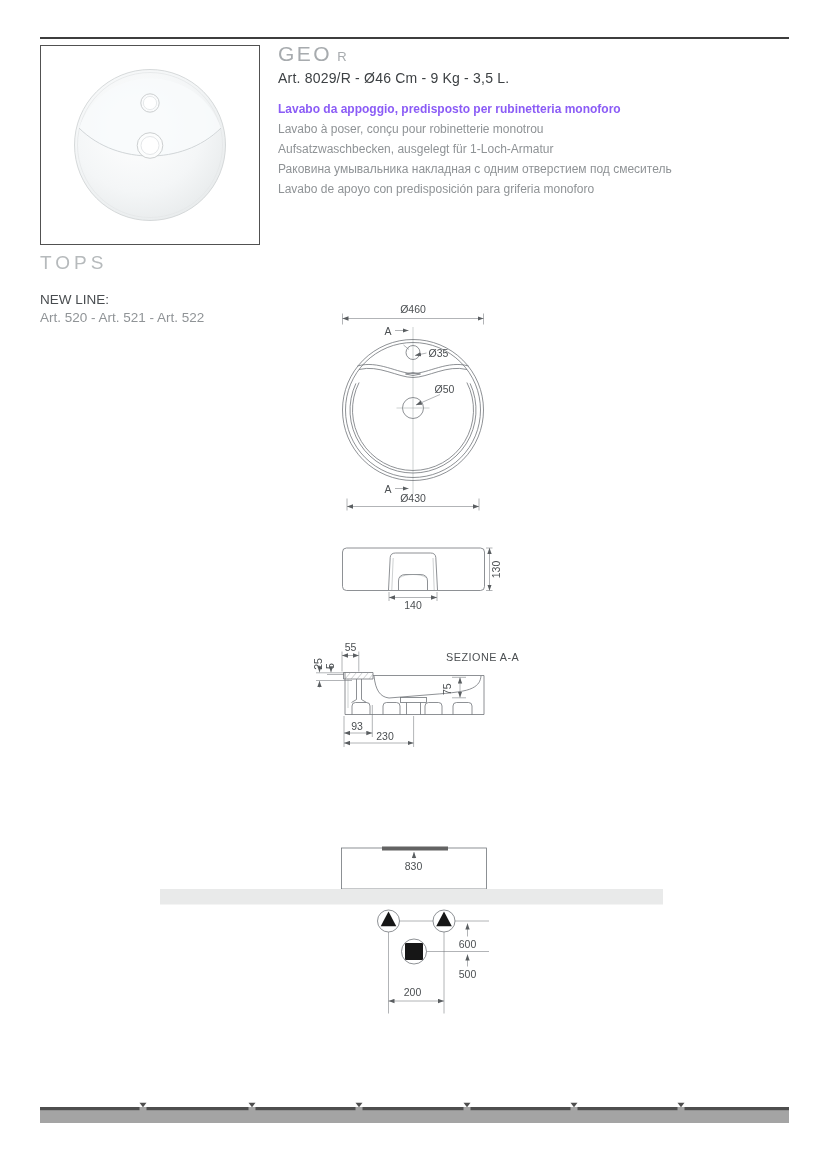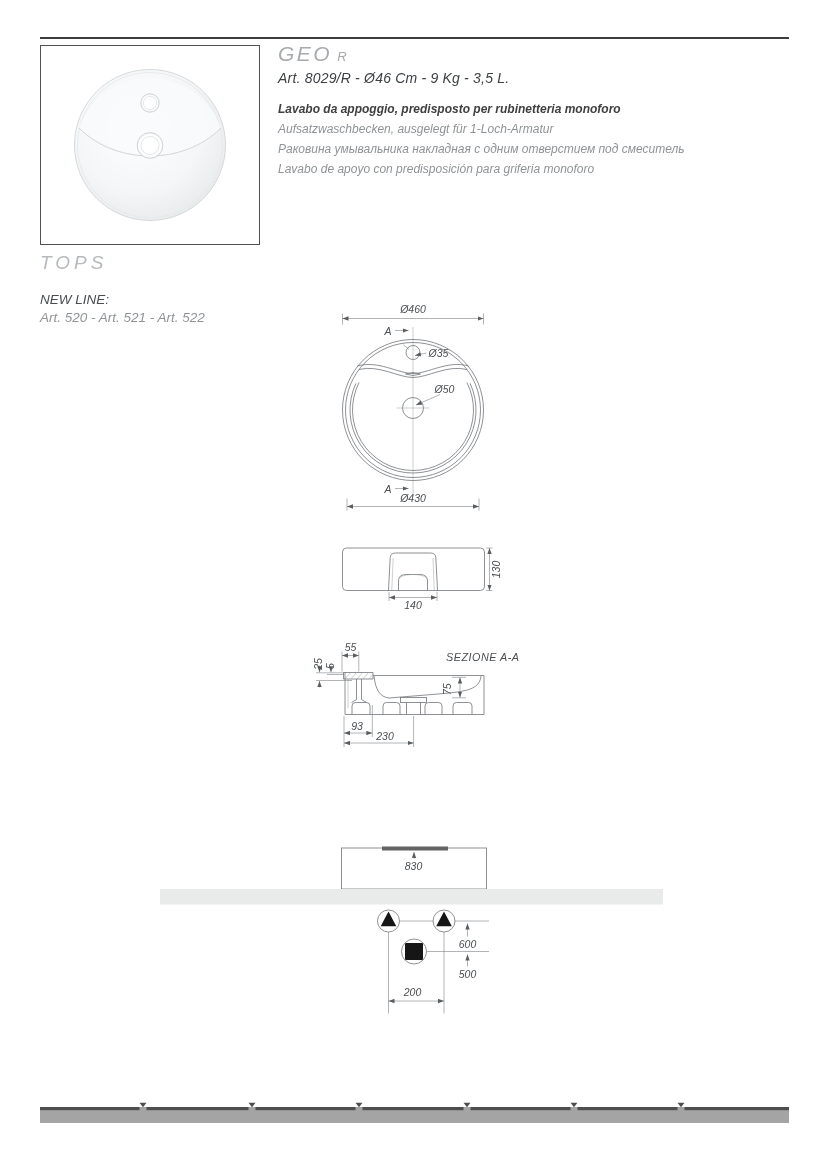--- a/index.html
+++ b/index.html
@@ -1,26 +1,26 @@
 <!DOCTYPE html>
 <html><head>
 <meta charset="utf-8">
 <style>
   html,body{margin:0;padding:0;background:#ffffff;}
   .page{position:relative;width:826px;height:1169px;background:#fff;overflow:hidden;
-        font-family:"Liberation Sans",sans-serif;font-style:italic;}
+        font-family:"Liberation Sans",sans-serif;}
   .top-rule{position:absolute;left:40px;top:37px;width:749px;height:2px;background:#3d3d3d;}
   .photo-box{position:absolute;left:40px;top:45px;width:218px;height:198px;border:1px solid #515151;background:#fff;}
   .head{position:absolute;left:278px;top:42px;width:520px;}
   .t-title{font-size:21px;letter-spacing:2.5px;color:#a7abae;}
   .t-mark{font-size:13px;letter-spacing:1px;color:#a7abae;margin-left:5px;}
   .t-art{font-size:14px;color:#3d4144;letter-spacing:.2px;margin-top:4px;}
   .descs{margin-top:13px;}
   .descs p{margin:0;font-size:12px;line-height:20px;color:#8f9396;}
-  .descs p.primary{color:#404040;font-weight:bold;}
+  .descs p.primary{color:#8b5cf6;font-weight:bold;}
   .tops{position:absolute;left:40px;top:252px;font-size:19px;letter-spacing:4px;color:#b6babc;}
   .nl-head{position:absolute;left:40px;top:292px;font-size:13.5px;color:#494d50;}
   .nl-arts{position:absolute;left:40px;top:310px;font-size:13.5px;color:#909497;}
   svg.drawings{position:absolute;left:0;top:0;width:826px;height:1169px;}
   .ln{stroke:#71757a;stroke-width:.8;fill:none;}
   .cl{stroke:#9ba0a3;stroke-width:.5;fill:none;}
   .dim{stroke:#71757a;stroke-width:.55;fill:none;}
   .dt{font-size:10.5px;fill:#4b4f52;}
   .st{font-size:10.8px;fill:#4b4f52;letter-spacing:.5px;}
 </style>
@@ -54,20 +54,21 @@
     </svg>
   </div>
 
   <div class="head">
     <div>
       <span class="t-title">GEO</span><span class="t-mark">R</span>
     </div>
     <div class="t-art">Art. 8029/R - Ø46 Cm - 9 Kg - 3,5 L.</div>
     <div class="descs">
       <p class="primary">Lavabo da appoggio, predisposto per rubinetteria monoforo</p>
+      <p>Lavabo à poser, conçu pour robinetterie monotrou</p>
       <p>Aufsatzwaschbecken, ausgelegt für 1-Loch-Armatur</p>
       <p>Раковина умывальника накладная с одним отверстием под смеситель</p>
       <p>Lavabo de apoyo con predisposición para griferia monoforo</p>
     </div>
   </div>
 
   <div class="tops">TOPS</div>
   <div class="nl-head">NEW LINE:</div>
   <div class="nl-arts">Art. 520 - Art. 521 - Art. 522</div>
 

